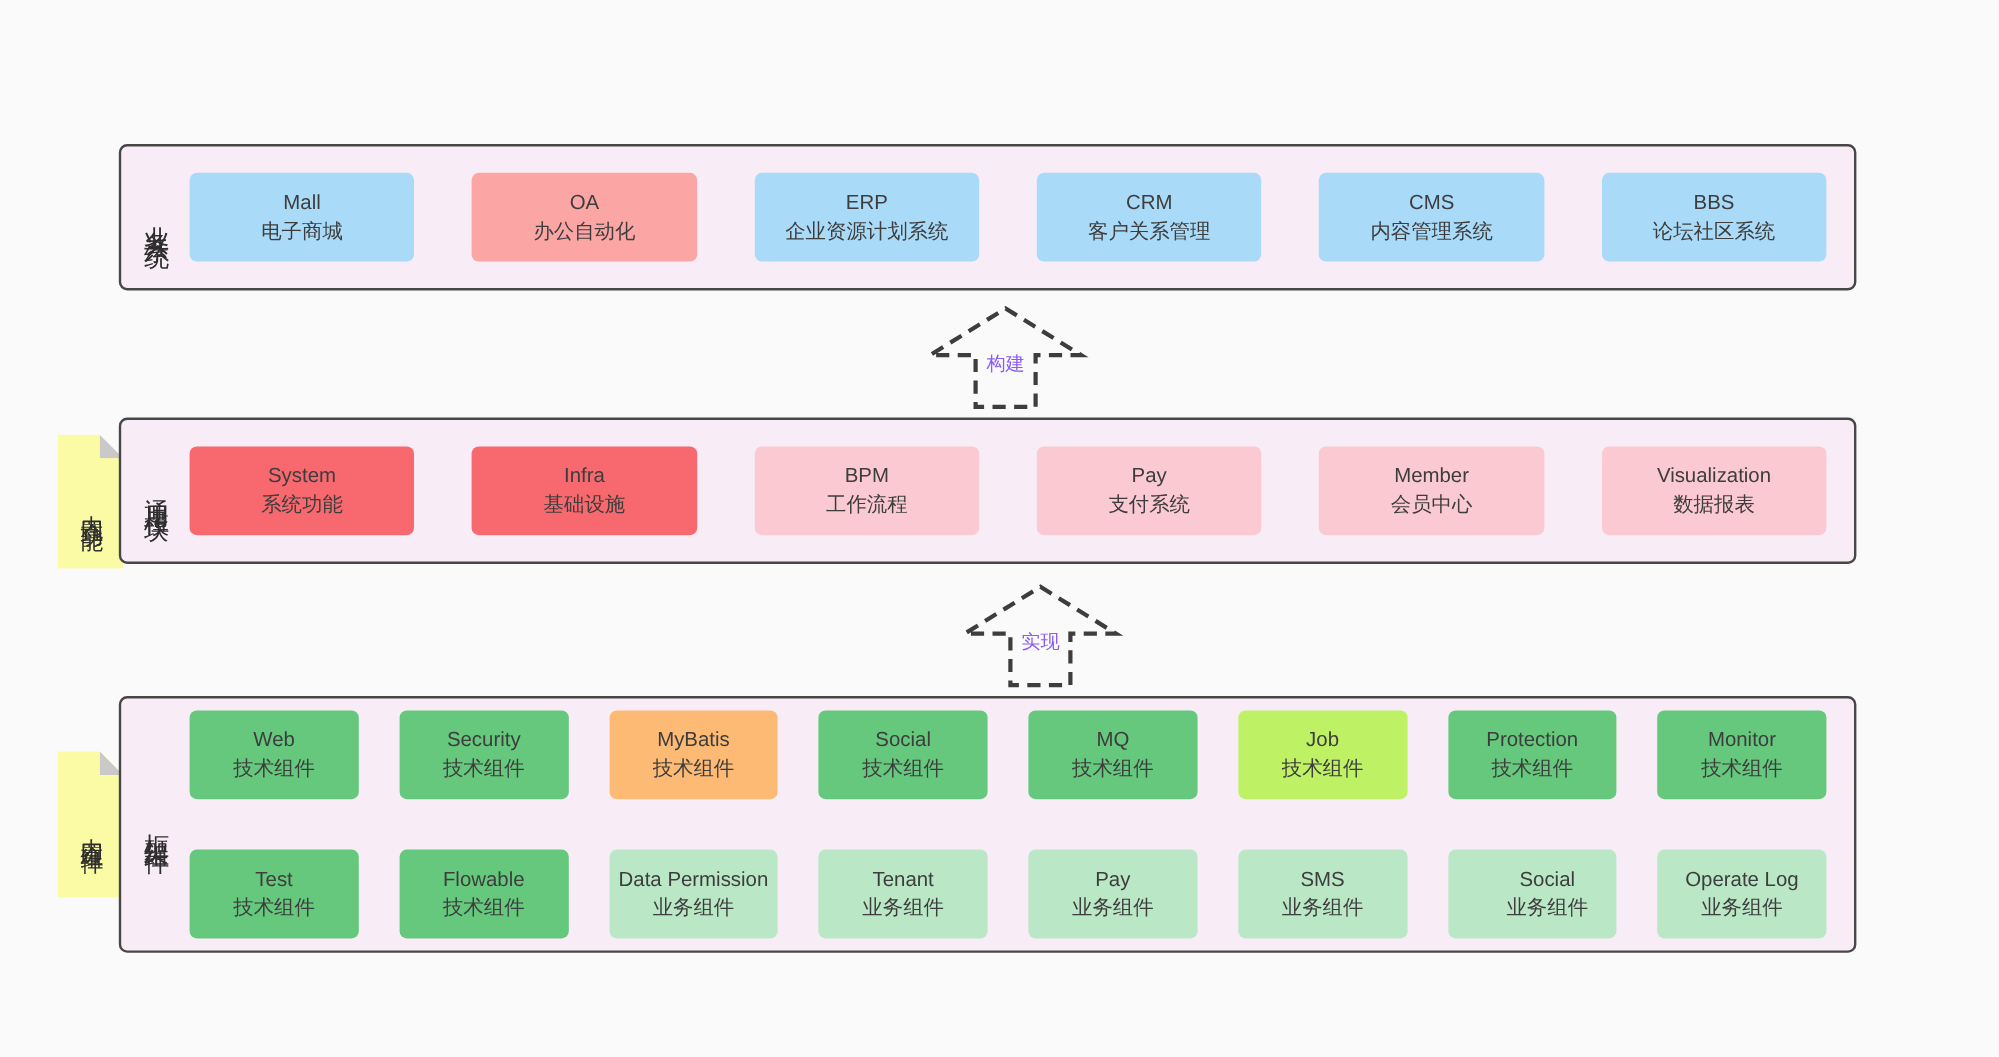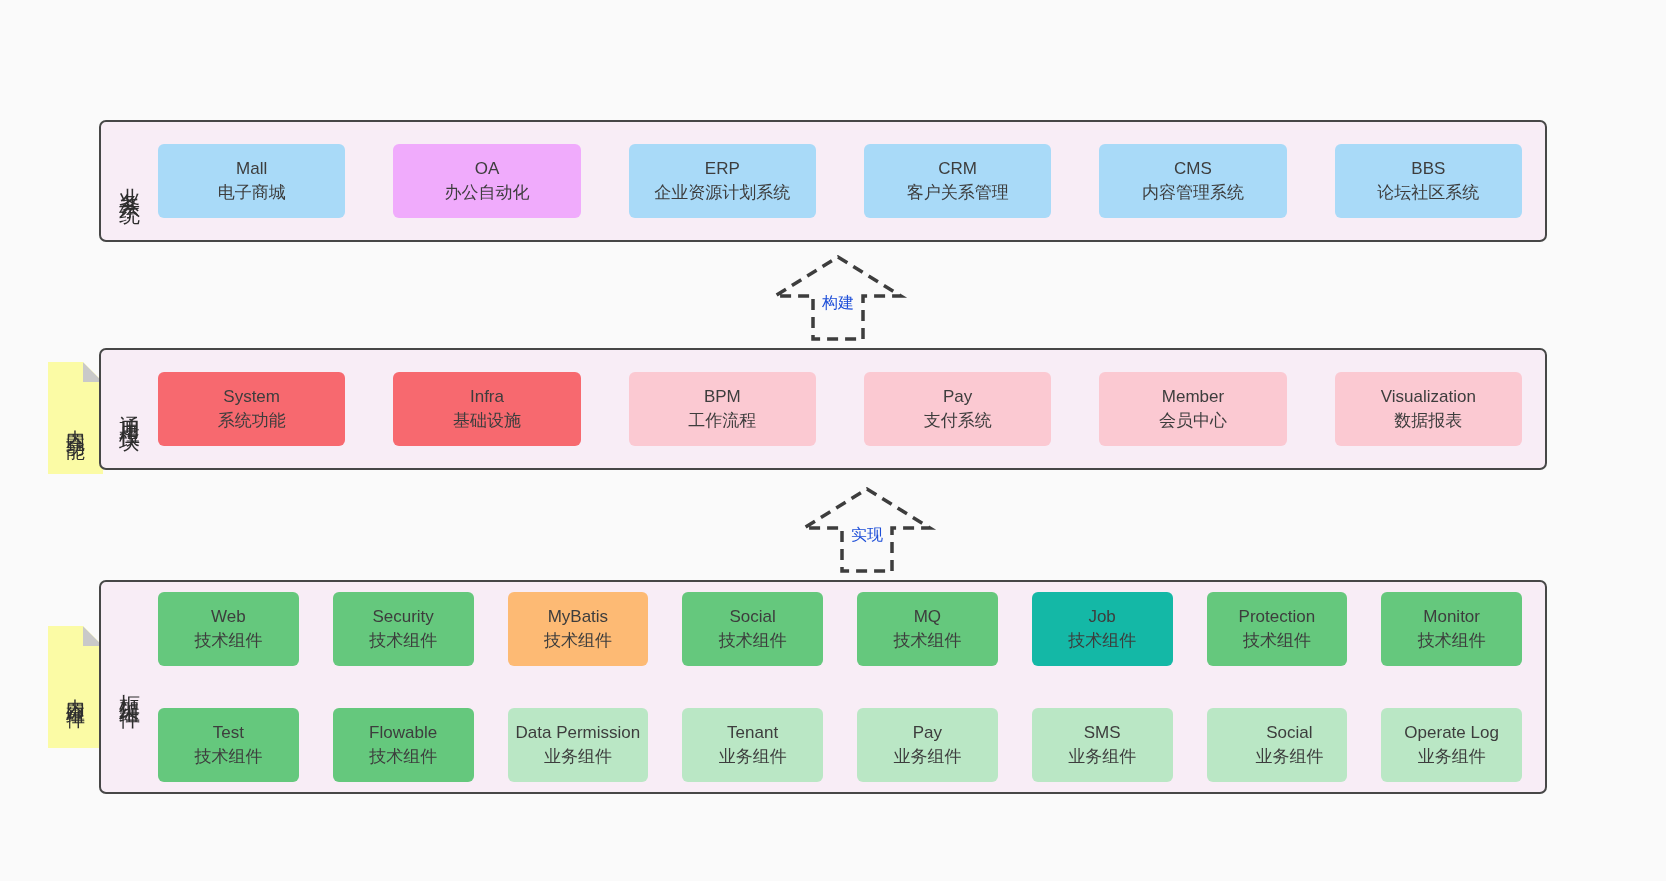--- a/index.html
+++ b/index.html
@@ -99,21 +99,21 @@
   .arrow-2 { left: 786px; top: 486px; }
   .arrow svg { position: absolute; inset: 0; }
   .arrow-label {
     position: absolute;
     left: 50%;
     top: 38px;
     transform: translateX(-50%);
     background: #fafafa;
     padding: 1px 4px;
     font-size: 16px;
-    color: #1d4ed8;
+    color: #8b5cf6;
     white-space: nowrap;
   }
 </style>
 </head>
 <body>
 
 <div class="canvas">
 
   <div class="sticky sticky-common">
     <span class="sticky-fold"></span>
@@ -124,21 +124,21 @@
     <span class="sticky-text">内置组件</span>
   </div>
 
   <section class="layer layer-business">
     <div class="layer-label">业务系统</div>
     <div class="box-grid cols-6">
         <div class="box" style="background: rgb(169, 218, 248);">
           <div class="box-title">Mall</div>
           <div class="box-subtitle">电子商城</div>
         </div>
-        <div class="box" style="background: #f0abfc; justify-content: center;">
+        <div class="box" style="background: #fca5a5; justify-content: center;">
           <div class="box-title">OA</div>
           <div class="box-subtitle">办公自动化</div>
         </div>
         <div class="box" style="background: rgb(169, 218, 248);">
           <div class="box-title">ERP</div>
           <div class="box-subtitle">企业资源计划系统</div>
         </div>
         <div class="box" style="background: rgb(169, 218, 248);">
           <div class="box-title">CRM</div>
           <div class="box-subtitle">客户关系管理</div>
@@ -214,21 +214,21 @@
           <div class="box-subtitle">技术组件</div>
         </div>
         <div class="box" style="background: rgb(101, 200, 125);">
           <div class="box-title">Social</div>
           <div class="box-subtitle">技术组件</div>
         </div>
         <div class="box" style="background: rgb(101, 200, 125);">
           <div class="box-title">MQ</div>
           <div class="box-subtitle">技术组件</div>
         </div>
-        <div class="box" style="background: #14b8a6;">
+        <div class="box" style="background: #bef264;">
           <div class="box-title">Job</div>
           <div class="box-subtitle">技术组件</div>
         </div>
         <div class="box" style="background: rgb(101, 200, 125);">
           <div class="box-title">Protection</div>
           <div class="box-subtitle">技术组件</div>
         </div>
         <div class="box" style="background: rgb(101, 200, 125);">
           <div class="box-title">Monitor</div>
           <div class="box-subtitle">技术组件</div>

